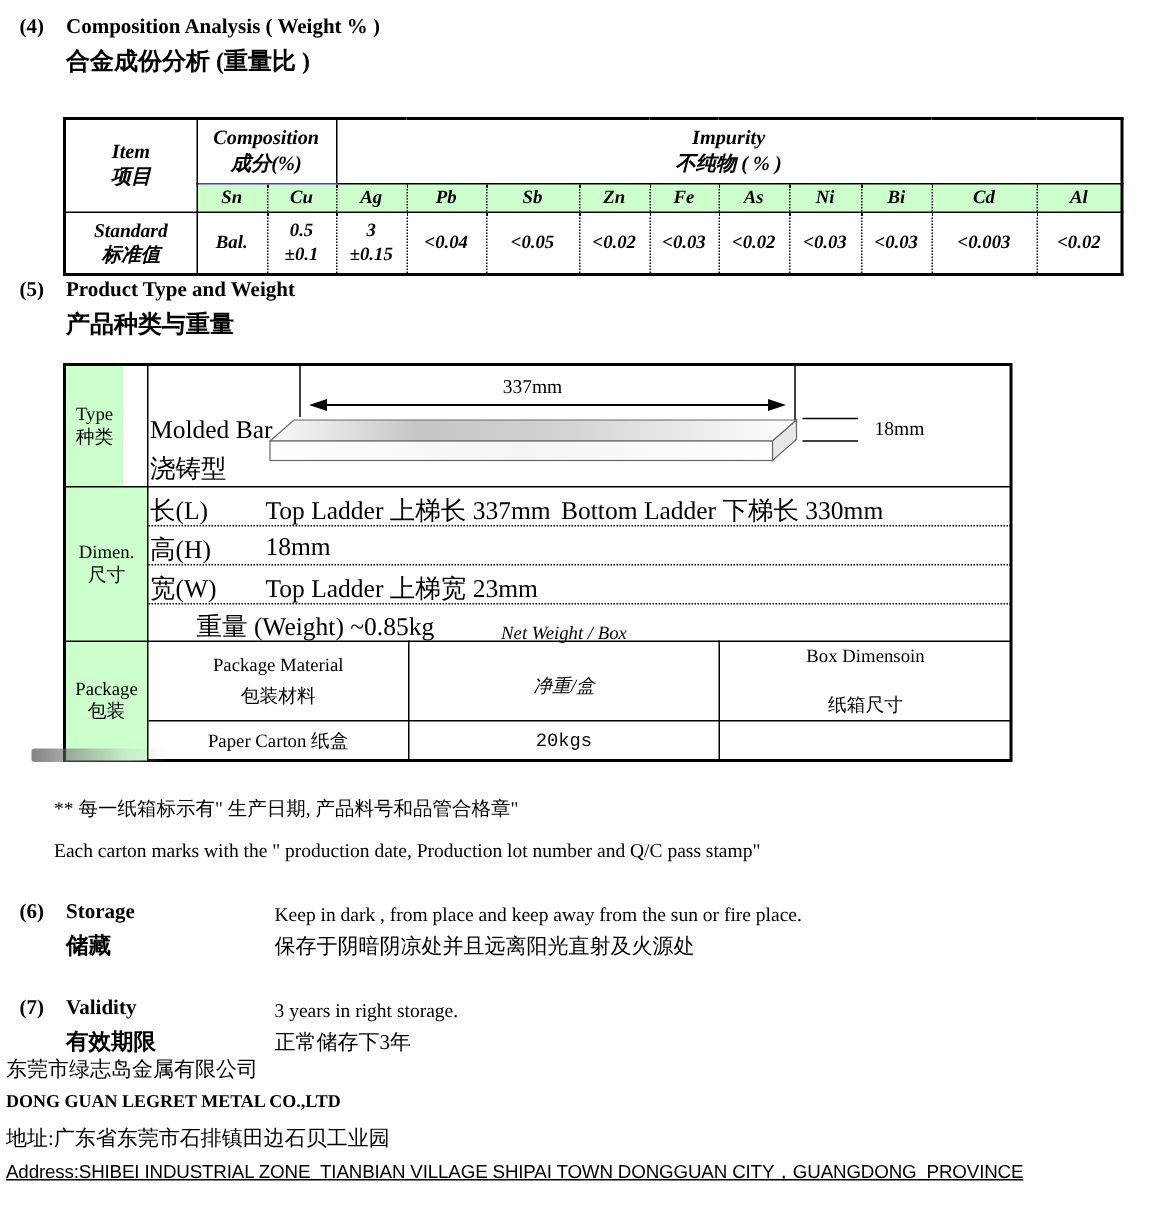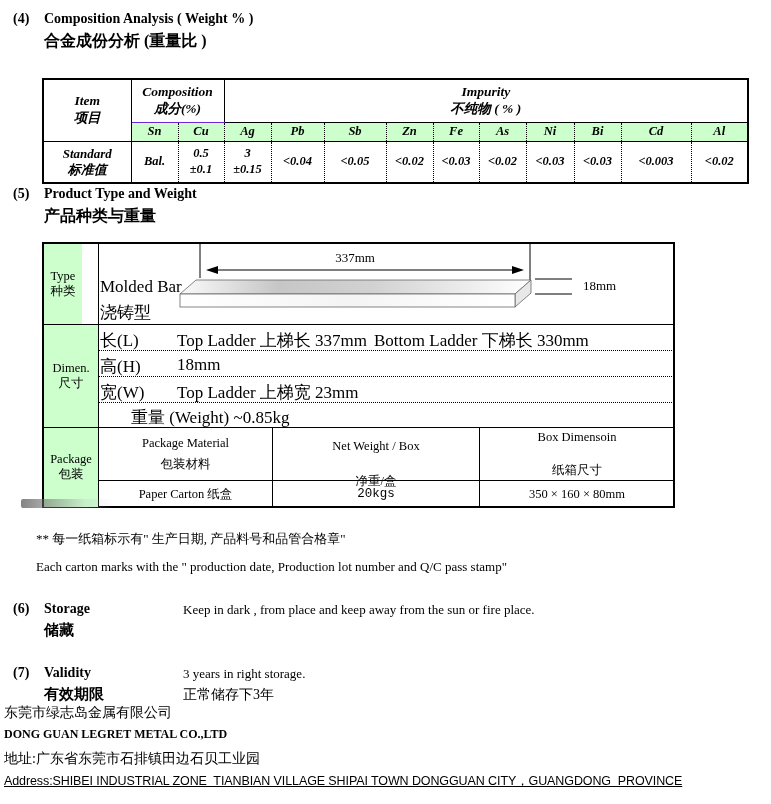--- a/index.html
+++ b/index.html
@@ -203,43 +203,43 @@
       <span class="abs rowtxt" style="left:79px; top:5px;">Top Ladder 上梯宽 23mm</span>
     </div>
     <div class="abs" style="left:54px; top:158px; width:576px; height:25px;">
       <span class="abs rowtxt" style="left:2px; top:4px;margin-left:31px;">重量 (Weight) ~0.85kg</span>
     </div>
 
     <div class="abs cellflex fs12" style="left:55px; top:183px; width:173px; height:53px; gap:6px;">
       <div>Package Material</div>
       <div>包装材料</div>
     </div>
-    <div class="abs cellflex fs12" style="left:229px; top:193px; width:206px; height:53px; gap:20px;">
+    <div class="abs cellflex fs12" style="left:229px; top:169px; width:206px; height:53px; gap:20px;font-style:italic;">
       <div>Net Weight / Box</div>
       <div>净重/盒</div>
     </div>
     <div class="abs cellflex fs12" style="left:436px; top:183px; width:194px; height:53px; gap:18px;">
       <div>Box Dimensoin</div>
       <div>纸箱尺寸</div>
     </div>
 
     <div class="abs cellflex fs12" style="left:55px; top:237px; width:173px; height:26px;">Paper Carton 纸盒</div>
     <div class="abs cellflex fs12" style="left:229px; top:237px; width:206px; height:26px;font-family:Liberation Mono, monospace;">20kgs</div>
-    <div class="abs cellflex fs12" style="left:436px; top:237px; width:194px; height:26px;">350 × 160 × 80mm</div>
   </div>
 
   <div class="abs artifact" style="left:21px; top:499px; width:92px; height:9px;"></div>
 
   <div class="abs note" style="left:36px; top:530px;">** 每一纸箱标示有" 生产日期, 产品料号和品管合格章"</div>
   <div class="abs note" style="left:36px; top:559px;">Each carton marks with the " production date, Production lot number and Q/C pass stamp"</div>
 
   <div class="abs b fs14" style="left:13px; top:601px;">(6)</div>
   <div class="abs b fs14" style="left:44px; top:601px;">Storage</div>
   <div class="abs b" style="left:44px; top:621px; font-size:15px;">储藏</div>
   <div class="abs fs13" style="left:183px; top:602px;">Keep in dark , from place and keep away from the sun or fire place.</div>
+  <div class="abs fs14" style="left:183px; top:622px;">保存于阴暗阴凉处并且远离阳光直射及火源处</div>
 
   <div class="abs b fs14" style="left:13px; top:665px;">(7)</div>
   <div class="abs b fs14" style="left:44px; top:665px;">Validity</div>
   <div class="abs b" style="left:44px; top:685px; font-size:15px;">有效期限</div>
   <div class="abs fs13" style="left:183px; top:666px;">3 years in right storage.</div>
   <div class="abs fs14" style="left:183px; top:686px;">正常储存下3年</div>
 
   <div class="abs fs14" style="left:4px; top:704px;">东莞市绿志岛金属有限公司</div>
   <div class="abs b" style="left:4px; top:727px; font-size:12px;">DONG GUAN LEGRET METAL CO.,LTD</div>
   <div class="abs fs14" style="left:4px; top:750px;">地址:广东省东莞市石排镇田边石贝工业园</div>

